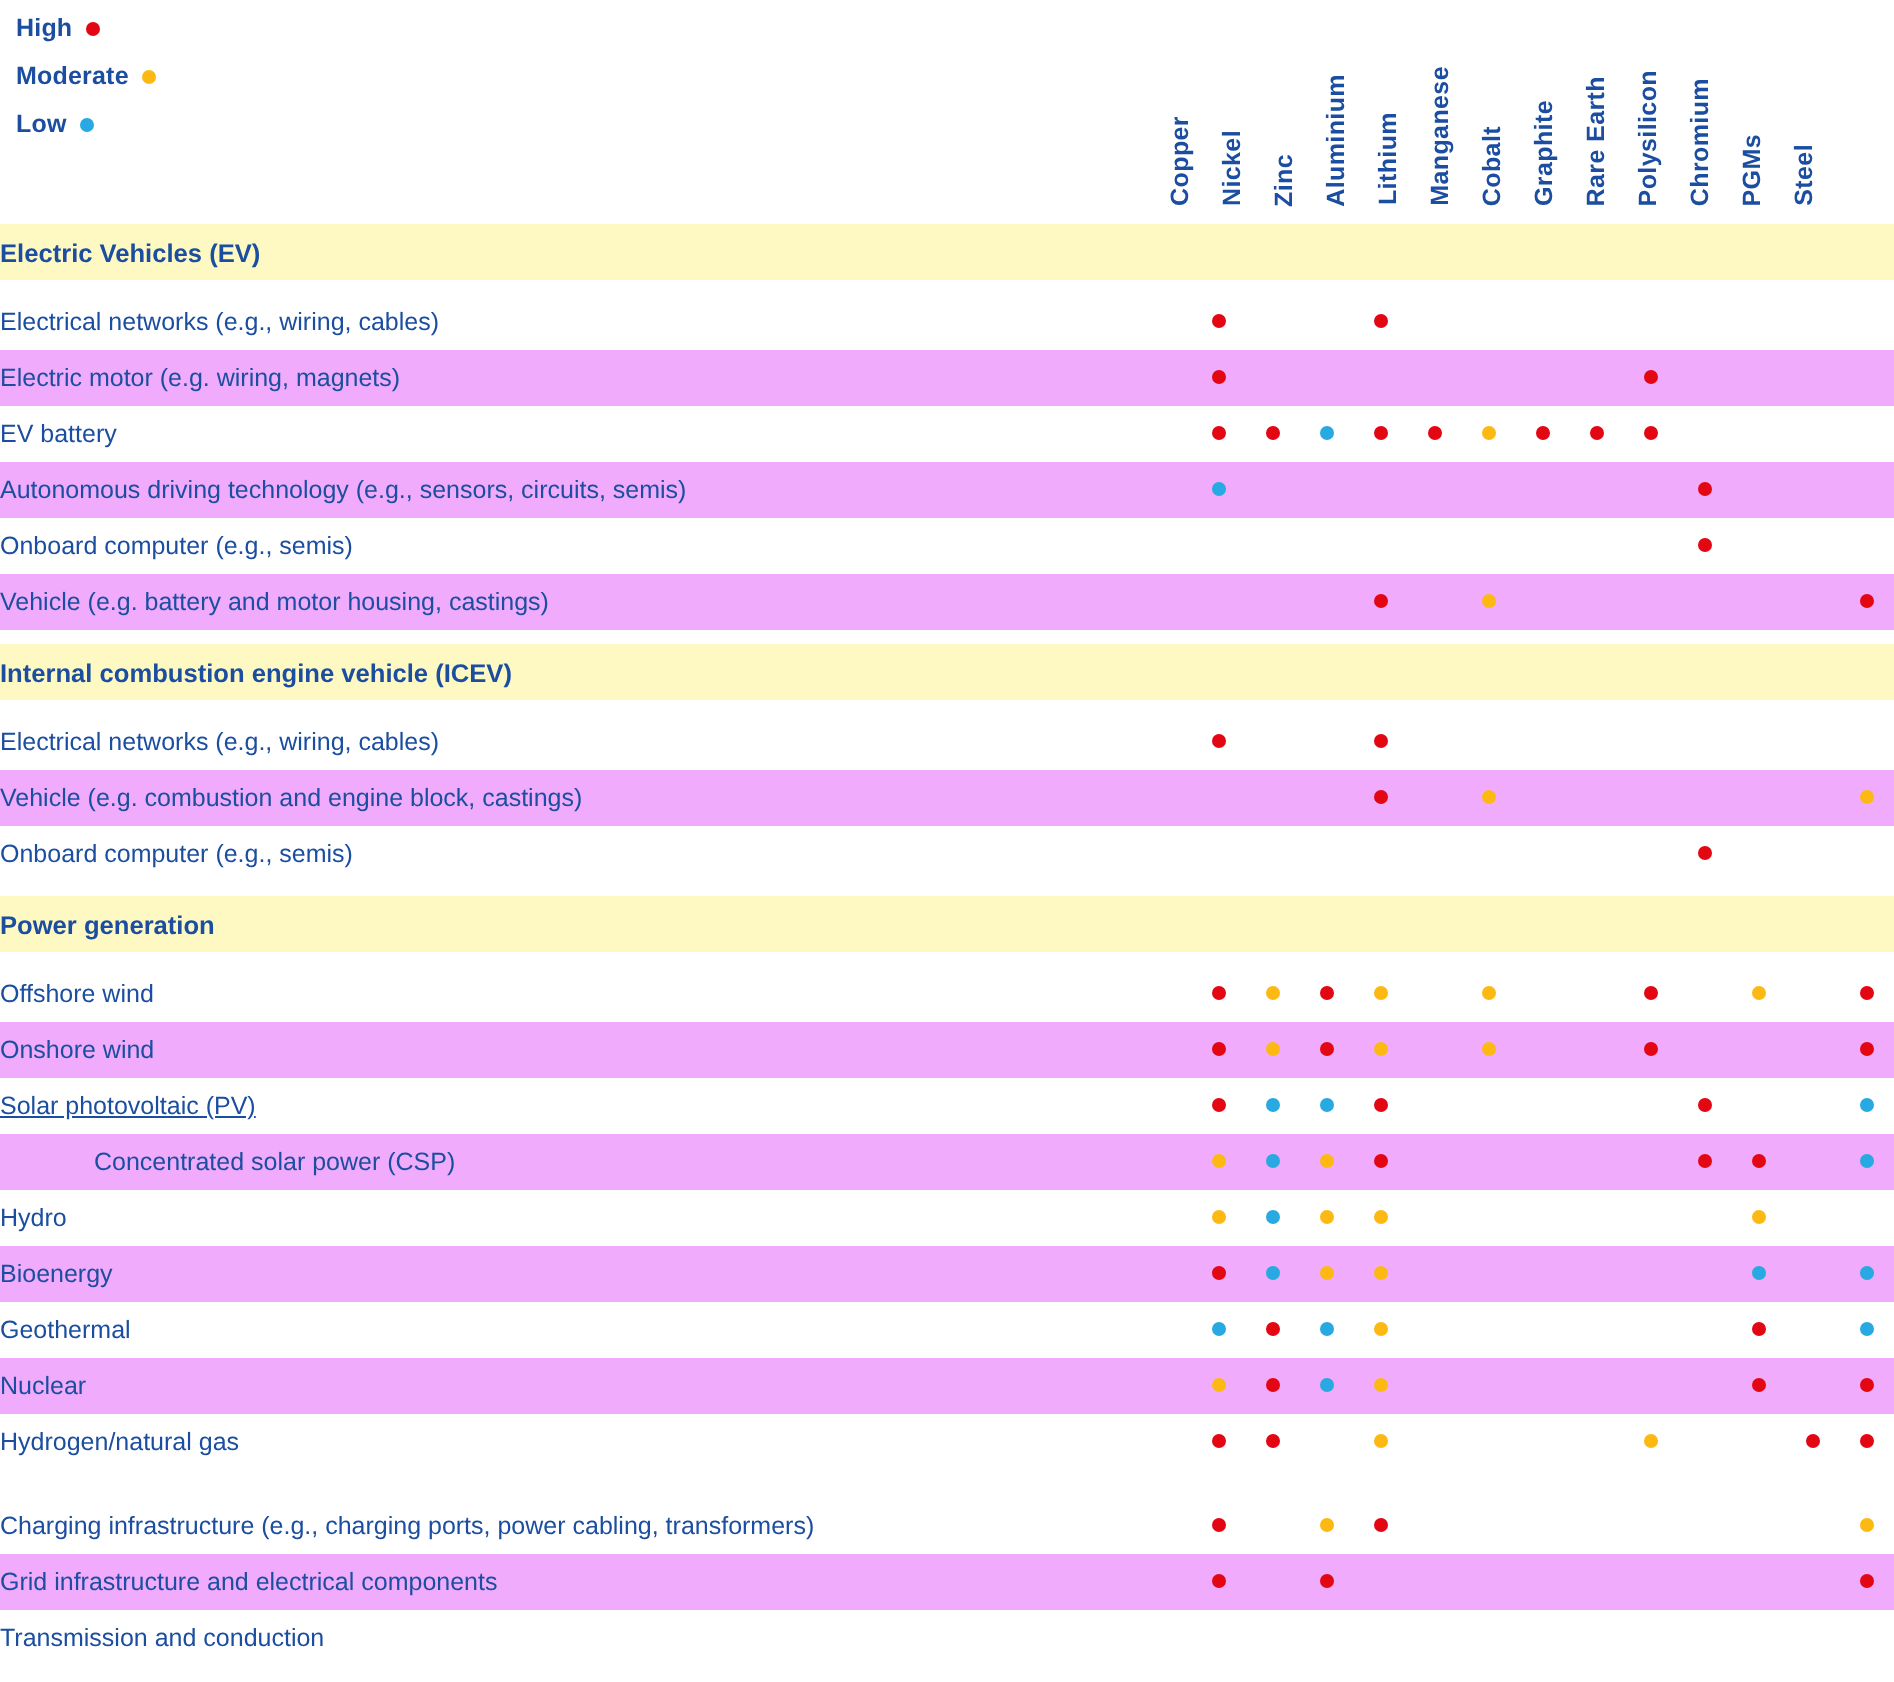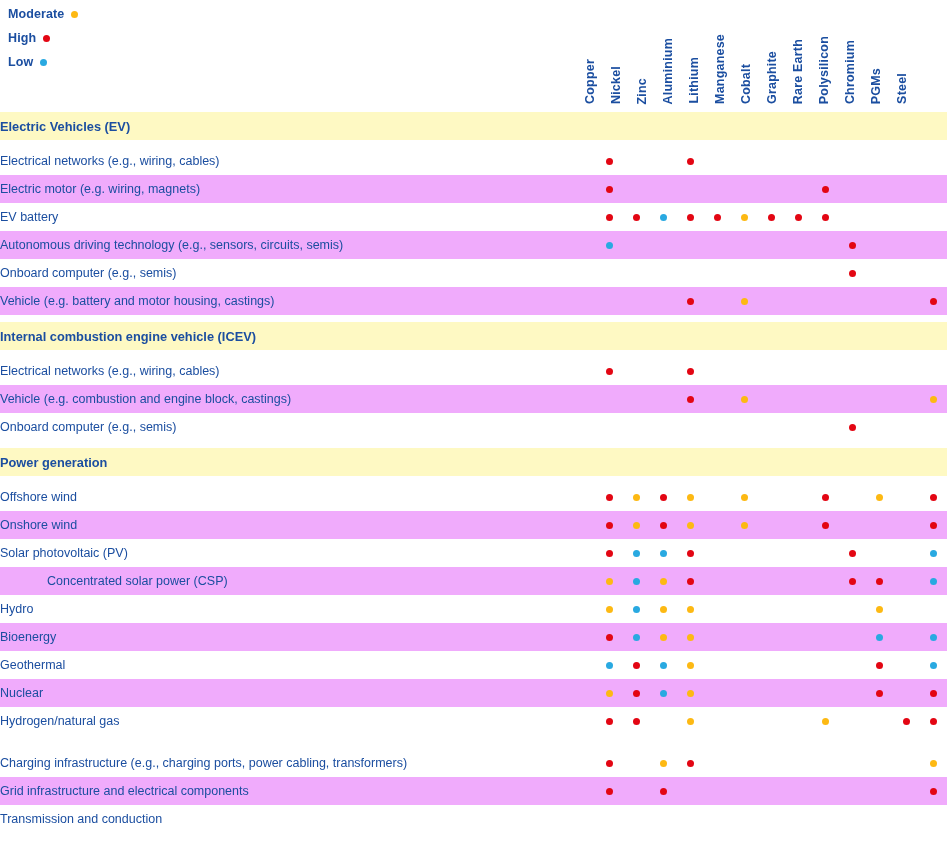--- a/index.html
+++ b/index.html
@@ -111,26 +111,26 @@
   .m { background: #fdb913; }
   .l { background: #29a9e1; }
 </style>
 </head>
 <body>
 
 <div id="root">
 
   <div class="legend">
       <div class="legend-row">
+        <span class="legend-label">High</span>
+        <span class="legend-dot dot-high" style="background: rgb(227, 6, 19);"></span>
+      </div>
+      <div class="legend-row">
         <span class="legend-label">Moderate</span>
         <span class="legend-dot dot-moderate" style="background: rgb(253, 185, 19);"></span>
-      </div>
-      <div class="legend-row">
-        <span class="legend-label">High</span>
-        <span class="legend-dot dot-high" style="background: rgb(227, 6, 19);"></span>
       </div>
       <div class="legend-row">
         <span class="legend-label">Low</span>
         <span class="legend-dot dot-low" style="background: rgb(41, 169, 225);"></span>
       </div>
     </div>
 
   <div class="col-headers">
       <div class="col-head" style="left: 8px;"><span>Copper</span></div>
       <div class="col-head" style="left: 34px;"><span>Nickel</span></div>
@@ -343,21 +343,21 @@
           <td class="cell"><span class="dot m"></span></td>
           <td class="cell"></td>
           <td class="cell"></td>
           <td class="cell"><span class="dot h"></span></td>
           <td class="cell"></td>
           <td class="cell"></td>
           <td class="cell"></td>
           <td class="cell"><span class="dot h"></span></td>
         </tr>
         <tr class="plain">
-          <td class="rowlabel" style="width: 575px;">Solar photovoltaic (PV)</td>
+          <td class="rowlabel" style="width: 575px; text-decoration: underline;">Solar photovoltaic (PV)</td>
           <td class="cell"><span class="dot h"></span></td>
           <td class="cell"><span class="dot l"></span></td>
           <td class="cell"><span class="dot l"></span></td>
           <td class="cell"><span class="dot h"></span></td>
           <td class="cell"></td>
           <td class="cell"></td>
           <td class="cell"></td>
           <td class="cell"></td>
           <td class="cell"></td>
           <td class="cell"><span class="dot h"></span></td>

